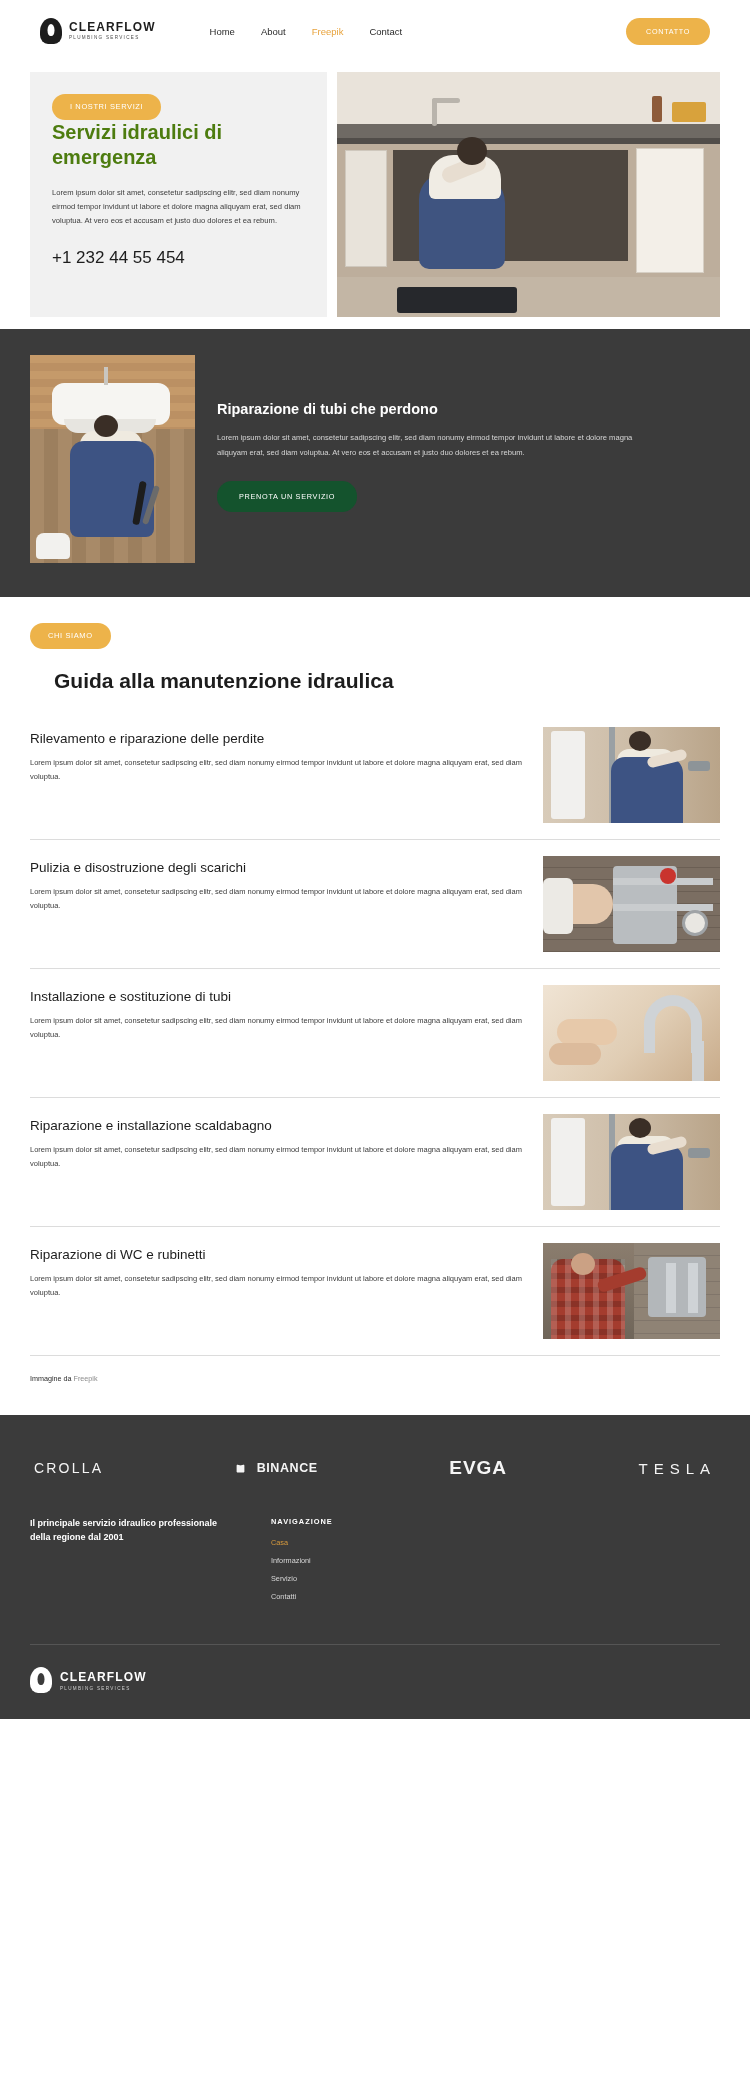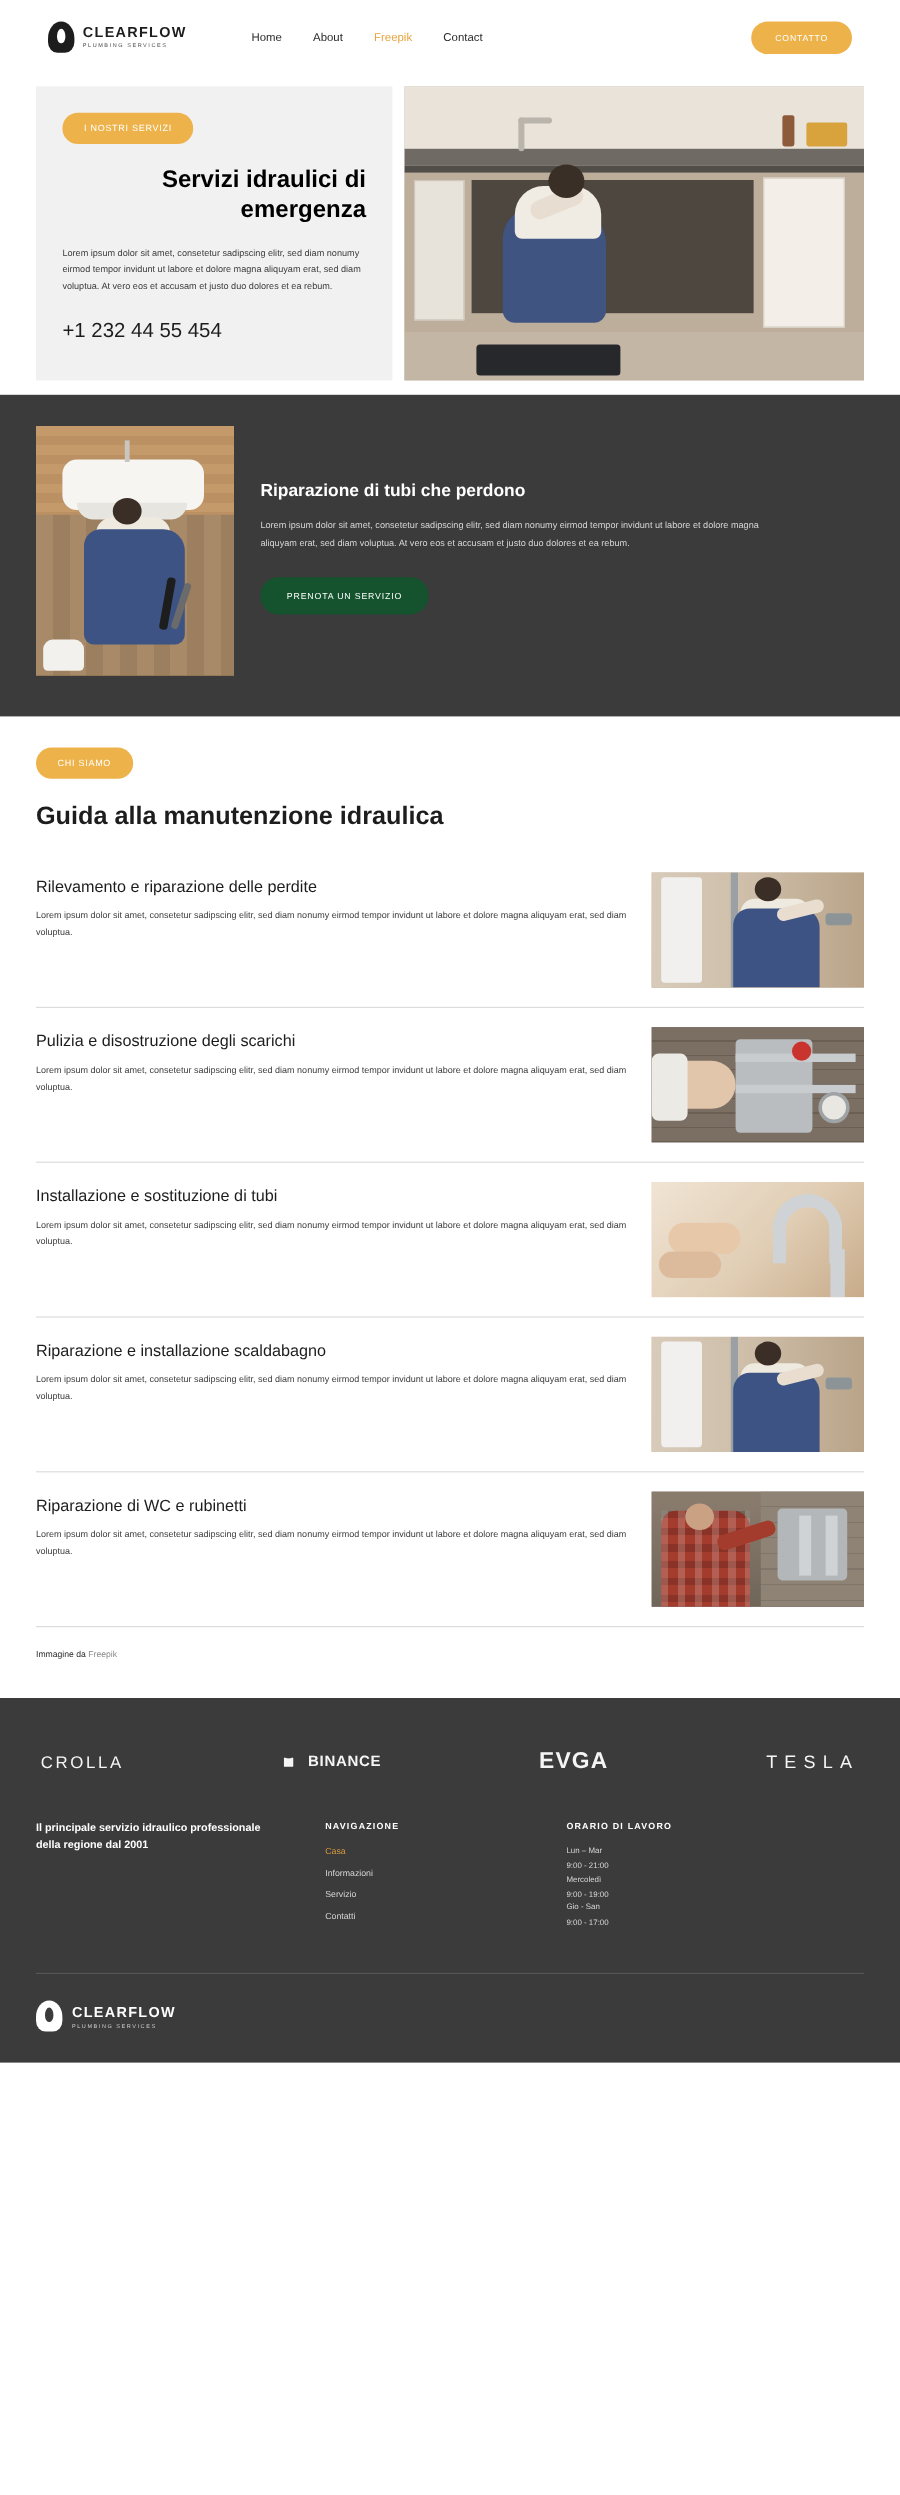--- a/index.html
+++ b/index.html
@@ -80,23 +80,21 @@
     letter-spacing: 0.6px;
     padding: 8px 18px;
     border-radius: 14px;
     line-height: 1.35;
     text-align: center;
   }
   .hero-title {
     font-size: 20px;
     font-weight: bold;
     line-height: 1.25;
-    margin-top: 18px;
-    color: #000000;
-    text-align: right;
+    color: #4d7c0f;
   }
   .hero-body {
     font-size: 7.6px;
     line-height: 1.85;
     color: #3c3c3c;
     margin-top: 16px;
   }
   .hero-phone {
     font-size: 17px;
     margin-top: 20px;
@@ -201,20 +199,21 @@
     cursor: pointer;
   }
 
   
   .guide { padding: 26px 30px 10px 30px; }
   .guide-title {
     font-size: 21px;
     font-weight: bold;
     margin-top: 20px;
     color: #1d1d1d;
+    margin-left: 24px;
   }
   .guide-list { margin-top: 18px; }
   .guide-row {
     display: flex;
     gap: 20px;
     border-bottom: 1px solid #dcdcdc;
     padding: 16px 0 16px 0;
     align-items: flex-start;
   }
   .guide-row:first-child { border-top: none; }
@@ -523,29 +522,20 @@
       <div class="fc-tag">Il principale servizio idraulico professionale della regione dal 2001</div>
 
       <div class="fc-nav">
         <div class="fh">NAVIGAZIONE</div>
         <a href="#" class="fnav-item active">Casa</a>
         <a href="#" class="fnav-item">Informazioni</a>
         <a href="#" class="fnav-item">Servizio</a>
         <a href="#" class="fnav-item">Contatti</a>
       </div>
 
-      <div class="fc-hours">
-        <div class="fh">ORARIO DI LAVORO</div>
-        <div class="hours-line">Lun – Mar</div>
-        <div class="hours-line d">9:00 - 21:00</div>
-        <div class="hours-line">Mercoledì</div>
-        <div class="hours-line d">9:00 - 19:00</div>
-        <div class="hours-line">Gio - San</div>
-        <div class="hours-line d">9:00 - 17:00</div>
-      </div>
     </div>
 
     <div class="fdiv"></div>
 
     <div class="flogo">
       <span class="flogo-mark"></span>
       <span>
         <div class="flogo-name">CLEARFLOW</div>
         <div class="flogo-sub">PLUMBING SERVICES</div>
       </span>

